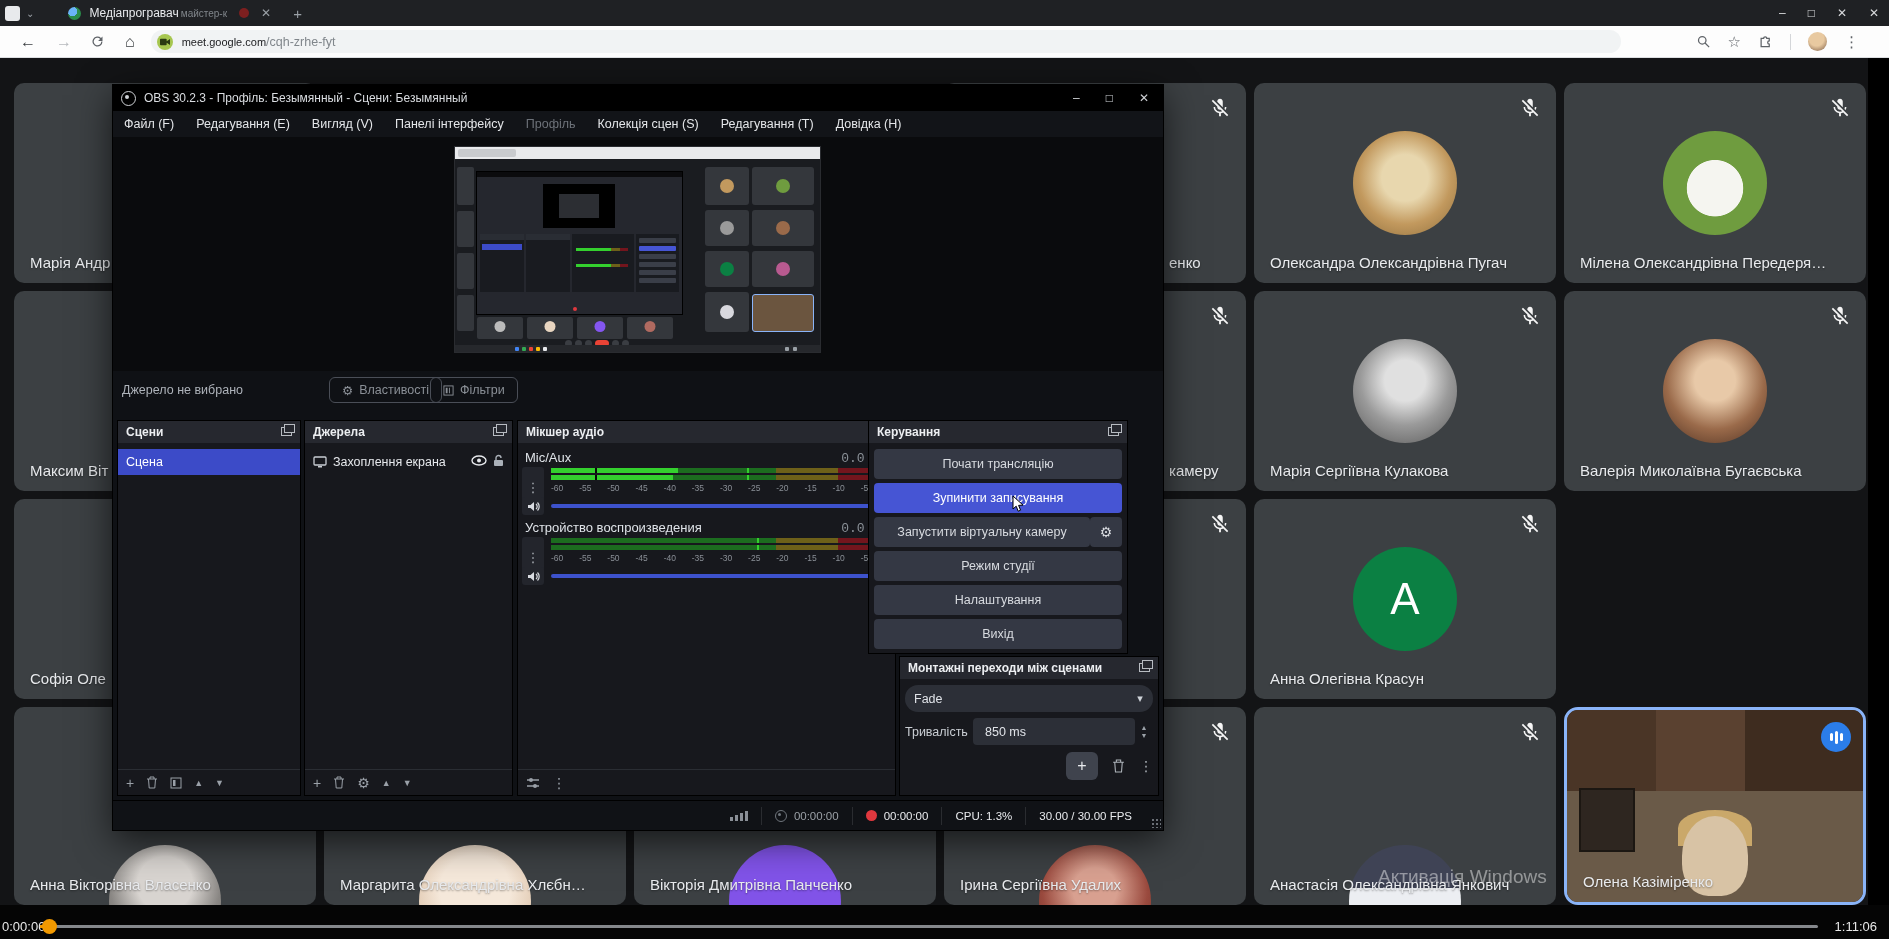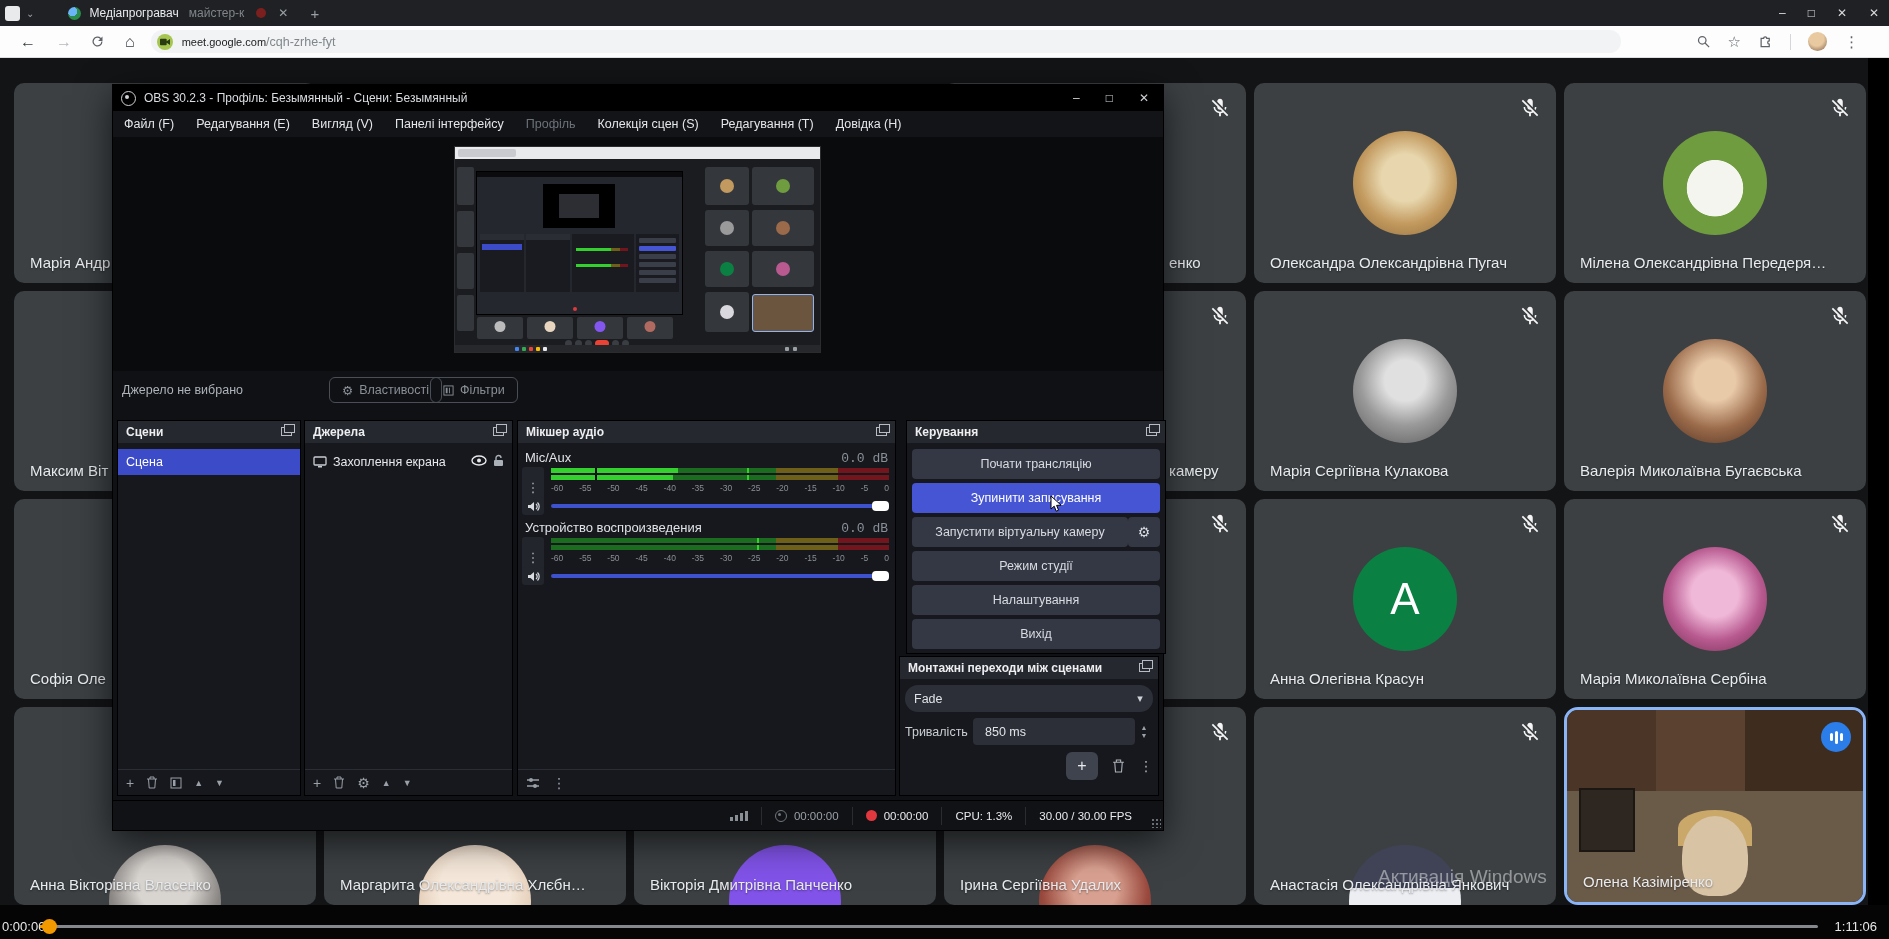--- a/index.html
+++ b/index.html
@@ -5,21 +5,21 @@
   html,body{margin:0;padding:0;background:#000;}
   body{width:1889px;height:939px;overflow:hidden;font-family:"Liberation Sans",sans-serif;position:relative;}
   .screen{position:absolute;inset:0;background:#131416;}
 
   
   .tabstrip{position:absolute;left:0;top:0;width:1889px;height:26px;background:#1f2124;display:flex;align-items:center;z-index:55;}
   .tab-chip{width:15px;height:15px;margin-left:5px;background:#e8eaec;border-radius:3px;}
   .tab-caret{color:#9aa0a6;font-size:10px;margin-left:6px;}
   .favicon{width:13px;height:13px;border-radius:50%;margin-left:34px;background:radial-gradient(circle at 35% 35%,#6ab4f8 0 40%,#2a8c4a 41% 100%);}
   .tab-title{color:#e8eaed;font-size:12px;margin-left:8px;white-space:nowrap;}
-  .tab-title2{color:#80868b;font-size:12px;margin-left:10px;white-space:nowrap;}
+  .tab-title2{color:#80868b;font-size:10px;margin-left:2px;white-space:nowrap;}
   .rec-dot{width:10px;height:10px;border-radius:50%;background:#7c1f1f;margin-left:12px;}
   .tab-close{color:#9aa0a6;font-size:12px;margin-left:12px;}
   .newtab{color:#9aa0a6;font-size:15px;margin-left:22px;}
   .wincontrols{position:absolute;right:10px;top:0;height:26px;display:flex;align-items:center;gap:22px;color:#d8dadc;font-size:12px;}
 
   
   .toolbar{position:absolute;left:0;top:26px;width:1889px;height:31px;background:#fdfdfd;border-bottom:1px solid #dcdee1;display:flex;align-items:center;z-index:54;}
   .nav-ico{font-size:16px;color:#3c4043;margin-left:20px;}
   .nav-ico.disabled{color:#b6b9bd;}
   .nav-svg{margin-left:18px;display:flex;}
@@ -122,21 +122,21 @@
   .seg-rdim{background:#73151d;}
   .mtick{position:absolute;top:0;width:2px;height:100%;}
   .mtick.lit{background:#34d02e;}
   .mtick.dark{background:#0a0a0a;}
   .ticksrow{position:absolute;left:33px;width:338px;display:flex;justify-content:space-between;color:#8a8f96;font-size:8.5px;}
   .volrow{position:absolute;left:4px;width:367px;height:18px;}
   .spk-btn{position:absolute;left:0;top:0;width:22px;height:18px;background:#23252c;border-radius:3px;display:flex;align-items:center;justify-content:center;}
   .vtrack{position:absolute;left:29px;right:0;top:7px;height:4px;background:#3d52cc;border-radius:2px;}
   .vknob{position:absolute;right:0;top:-3px;width:17px;height:10px;background:#fff;border-radius:4px;}
 
-  .dock.controls{left:794px;top:336px;width:258px;height:232px;}
+  .dock.controls{left:756px;top:336px;width:258px;height:232px;}
   .ctl-col{position:absolute;left:5px;top:28px;width:248px;display:flex;flex-direction:column;gap:4px;}
   .ctl-btn{height:30px;background:#343844;border-radius:4px;color:#d8dbe0;font-size:12.5px;display:flex;align-items:center;justify-content:center;position:relative;}
   .ctl-btn.active{background:#4655d4;color:#fff;}
   .ctl-row{display:flex;gap:0;}
   .ctl-row .ctl-btn{flex:1;}
   .ctl-gear{width:32px;height:30px;background:#343844;border-radius:4px;color:#d8dbe0;display:flex;align-items:center;justify-content:center;font-size:14px;flex:none !important;}
   .cursor-svg{position:absolute;left:138px;top:12px;}
 
   .dock.transitions{left:787px;top:572px;width:258px;height:138px;}
   .tr-select{position:absolute;left:5px;top:28px;width:248px;height:27px;background:#2c2f37;border-radius:13px;display:flex;align-items:center;box-sizing:border-box;}
@@ -333,29 +333,20 @@
           <span>А</span>
         </div>
       <span class="mic">
         <svg width="22" height="22" viewBox="0 0 24 24">
             <path d="M19 11h-1.7c0 .7-.2 1.4-.4 2l1.2 1.2c.6-1 .9-2 .9-3.2zm-4 .2V5c0-1.7-1.3-3-3-3S9 3.3 9 5v.2l6 6zM4.3 3 3 4.3l6 6V11c0 1.7 1.3 3 3 3 .2 0 .4 0 .7-.1l1.7 1.7c-.7.3-1.5.5-2.4.5-2.8 0-5.3-2.1-5.3-5.1H5c0 3.4 2.7 6.2 6 6.7V21h2v-3.3c.9-.1 1.8-.4 2.5-.9l4.2 4.2 1.3-1.3L4.3 3z" fill="#fff"></path>
           </svg>
       </span>
       <span class="tname">Анна Олегівна Красун</span>
     </div>
 
-    <div class="tile" style="left:1564px;top:442px;">
-      <div class="avatar av-photo-pink"></div>
-      <span class="mic">
-        <svg width="22" height="22" viewBox="0 0 24 24">
-            <path d="M19 11h-1.7c0 .7-.2 1.4-.4 2l1.2 1.2c.6-1 .9-2 .9-3.2zm-4 .2V5c0-1.7-1.3-3-3-3S9 3.3 9 5v.2l6 6zM4.3 3 3 4.3l6 6V11c0 1.7 1.3 3 3 3 .2 0 .4 0 .7-.1l1.7 1.7c-.7.3-1.5.5-2.4.5-2.8 0-5.3-2.1-5.3-5.1H5c0 3.4 2.7 6.2 6 6.7V21h2v-3.3c.9-.1 1.8-.4 2.5-.9l4.2 4.2 1.3-1.3L4.3 3z" fill="#fff"></path>
-          </svg>
-      </span>
-      <span class="tname">Марія Миколаївна Сербіна</span>
-    </div>
 
     <div class="tile r4" style="left:14px;top:650px;">
       <div class="avatar av-photo-gray2"></div>
       <span class="tname">Анна Вікторівна Власенко</span>
     </div>
 
     <div class="tile r4" style="left:324px;top:650px;">
       <div class="avatar av-cream"></div>
       <span class="tname">Маргарита Олександрівна Хлєбн…</span>
     </div>

